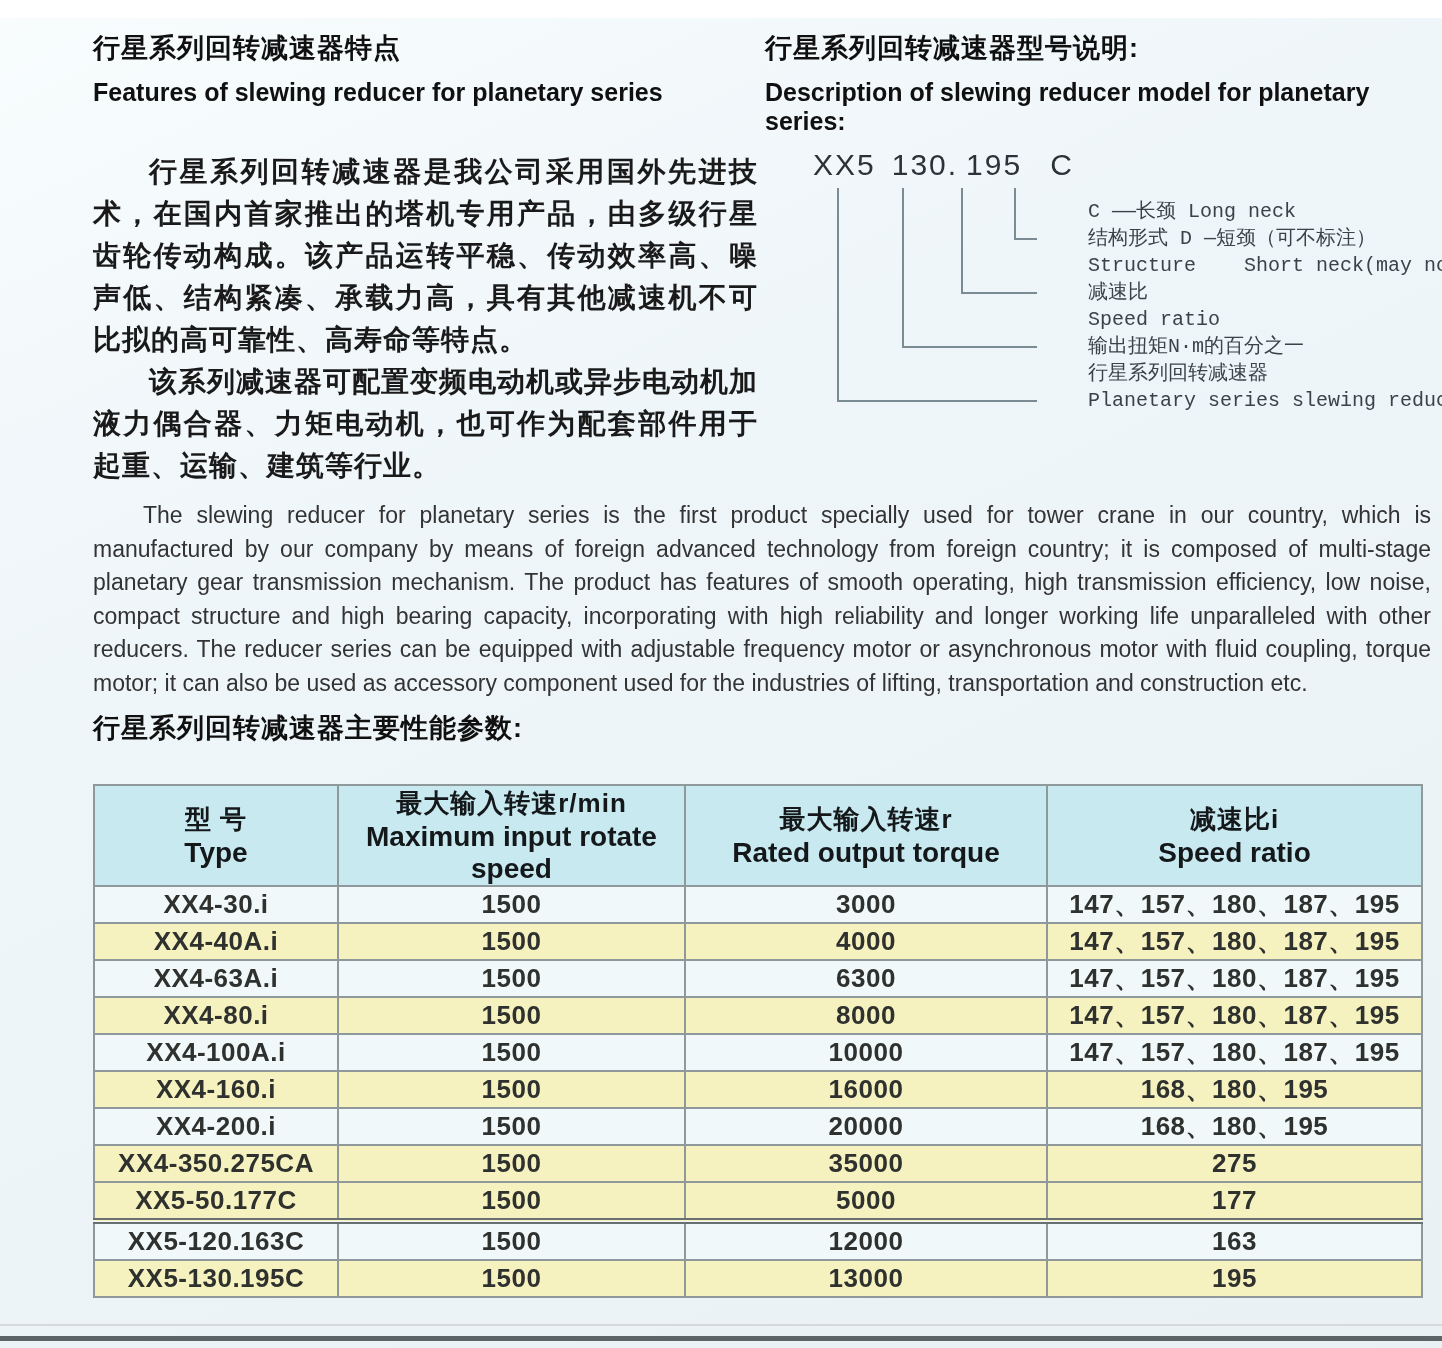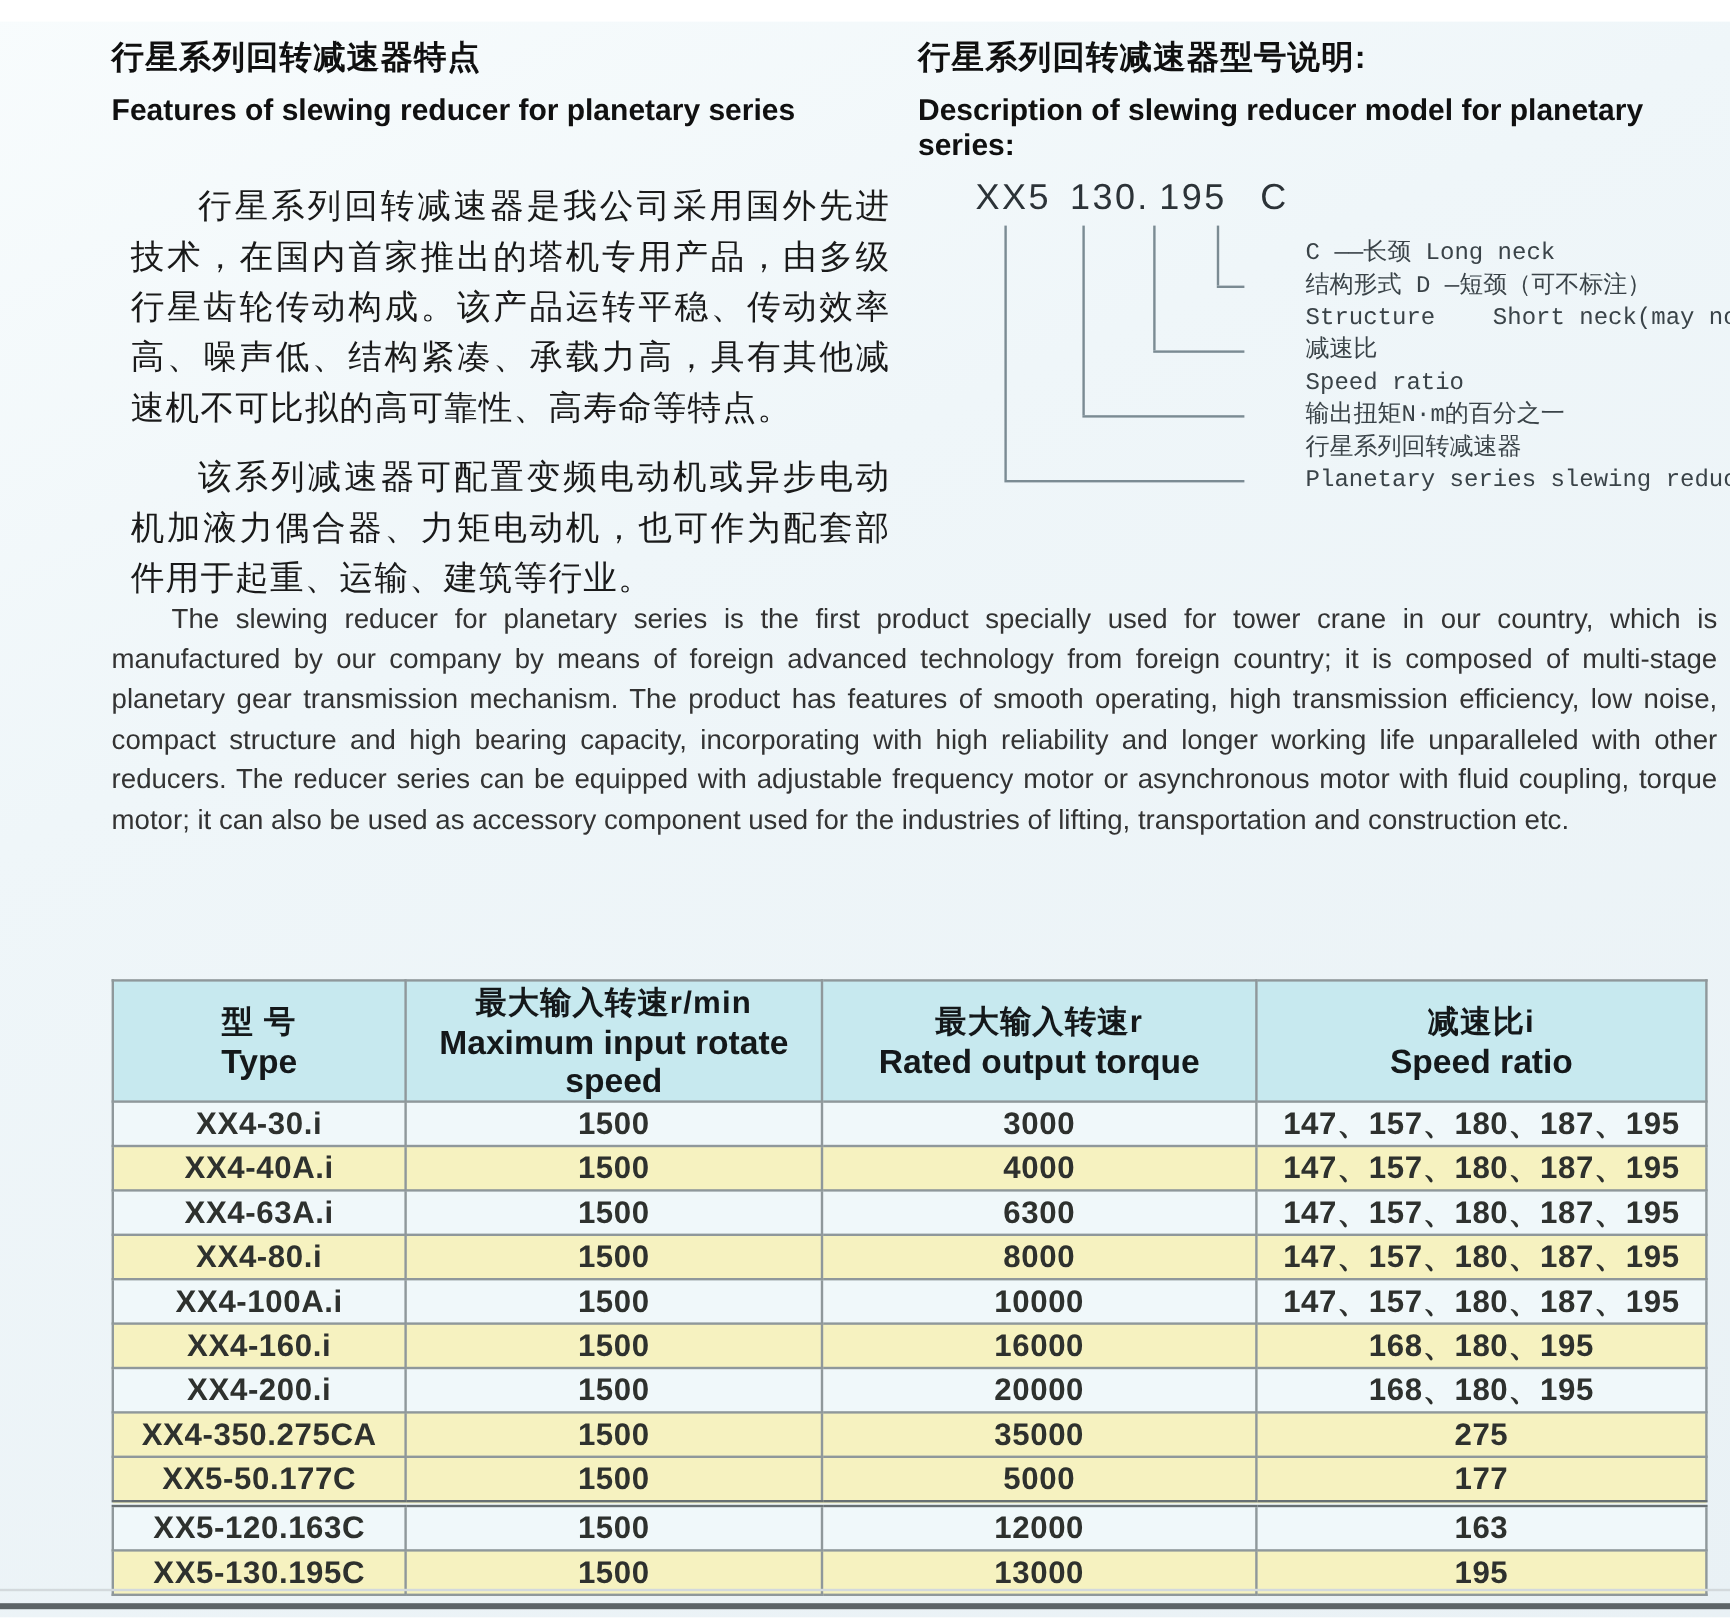--- a/index.html
+++ b/index.html
@@ -10,21 +10,21 @@
   }
   .top-strip{position:absolute;top:0;left:0;width:100%;height:18px;background:#ffffff;}
 
   
   .h-zh{font-size:27px;font-weight:bold;color:#101010;margin:0;letter-spacing:1px;}
   .h-en{font-size:25px;font-weight:bold;color:#101010;margin:12px 0 0 0;}
 
   
   .features{position:absolute;left:93px;top:30px;width:665px;}
   .zh-body{margin-top:44px;}
-  .zh-body p{margin:16px;font-size:28px;line-height:42px;font-weight:400;color:#1a1a1a;
+  .zh-body p{margin:0;font-size:28px;line-height:42px;font-weight:700;color:#1a1a1a;
     text-align:justify;text-indent:2em;letter-spacing:1px;}
 
   
   .model{position:absolute;left:765px;top:30px;width:677px;height:440px;}
   .model-code{position:absolute;left:48px;top:118px;font-size:30px;font-weight:500;
     color:#2c3338;letter-spacing:2px;white-space:nowrap;}
   .model-code span{display:inline-block;}
   .mp-series{margin-right:16px;}
   .mp-torque{margin-right:8px;}
   .mp-ratio{margin-right:28px;}
@@ -35,21 +35,21 @@
     font-family:"Liberation Mono","DejaVu Sans Mono",monospace;white-space:pre;}
 
   
   .intro{position:absolute;left:93px;top:476px;width:1338px;
     font-size:23px;line-height:33.5px;color:#333;text-align:justify;text-indent:50px;}
 
   
   .params-head{position:absolute;left:93px;top:710px;width:1200px;}
 
   
-  table.params{position:absolute;left:93px;top:816px;width:1328px;
+  table.params{position:absolute;left:93px;top:784px;width:1328px;
     border-collapse:collapse;table-layout:fixed;}
   table.params th,table.params td{border:2px solid #8f989b;padding:0;}
   table.params th{height:80px;background:#c7e9ef;text-align:center;vertical-align:middle;}
   th .th-zh{display:block;font-size:26px;font-weight:bold;color:#14181a;letter-spacing:1px;}
   th .th-en{display:block;font-size:28px;font-weight:bold;color:#14181a;margin-top:0;}
   table.params td{height:35px;font-size:26px;font-weight:600;color:#2e312e;
     text-align:center;vertical-align:middle;letter-spacing:0.5px;}
   td.c-type{text-align:left;padding-left:32px;}
   tr.light td{background:#f0f8fa;}
   tr.yellow td{background:#f6f2c0;}
@@ -100,20 +100,21 @@
       <div class="callout">Speed ratio</div>
       <div class="callout">输出扭矩N·m的百分之一</div>
       <div class="callout">行星系列回转减速器</div>
       <div class="callout">Planetary series slewing reducer</div>
     </div>
   </div>
 
   <p class="intro">The slewing reducer for planetary series is the first product specially used for tower crane in our country, which is manufactured by our company by means of foreign advanced technology from foreign country; it is composed of multi-stage planetary gear transmission mechanism. The product has features of smooth operating, high transmission efficiency, low noise, compact structure and high bearing capacity, incorporating with high reliability and longer working life unparalleled with other reducers. The reducer series can be equipped with adjustable frequency motor or asynchronous motor with fluid coupling, torque motor; it can also be used as accessory component used for the industries of lifting, transportation and construction etc.</p>
 
   <div class="params-head">
+    <h2 class="h-zh">行星系列回转减速器主要性能参数:</h2>
   </div>
 
   <table class="params">
     <colgroup>
       <col style="width:244px;">
         <col style="width:347px;">
         <col style="width:362px;">
         <col style="width:375px;">
     </colgroup>
     <thead>

